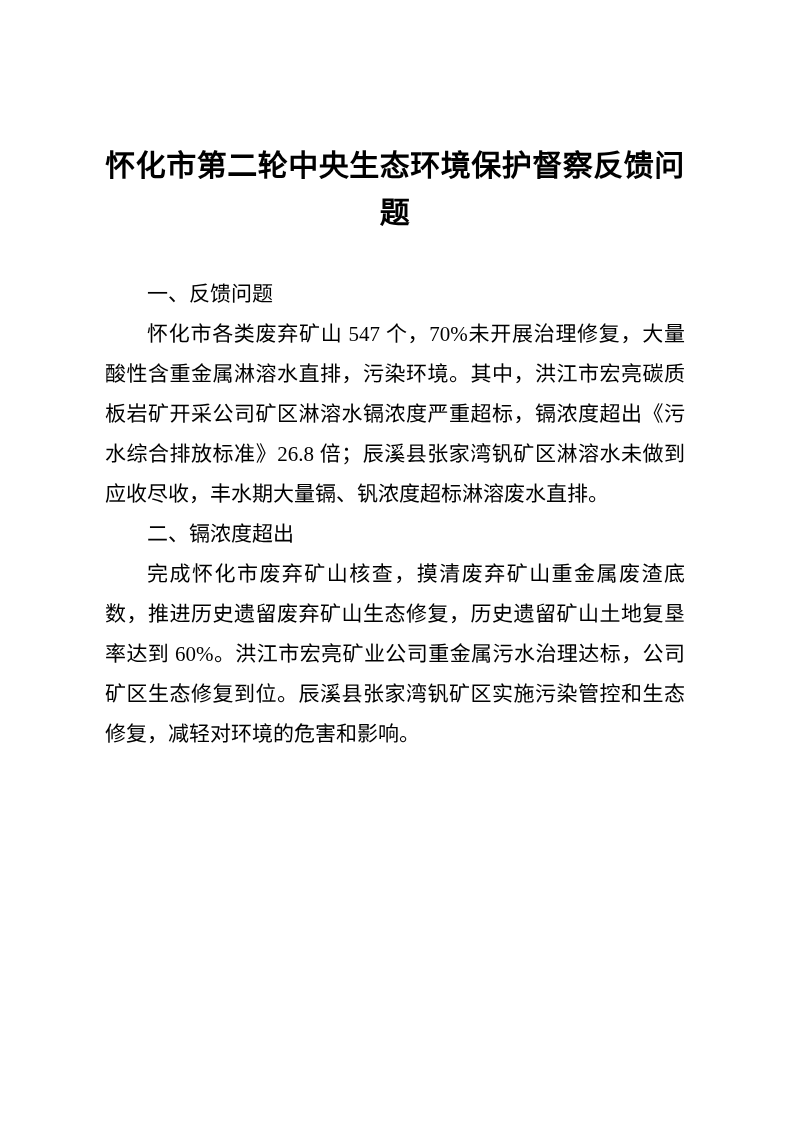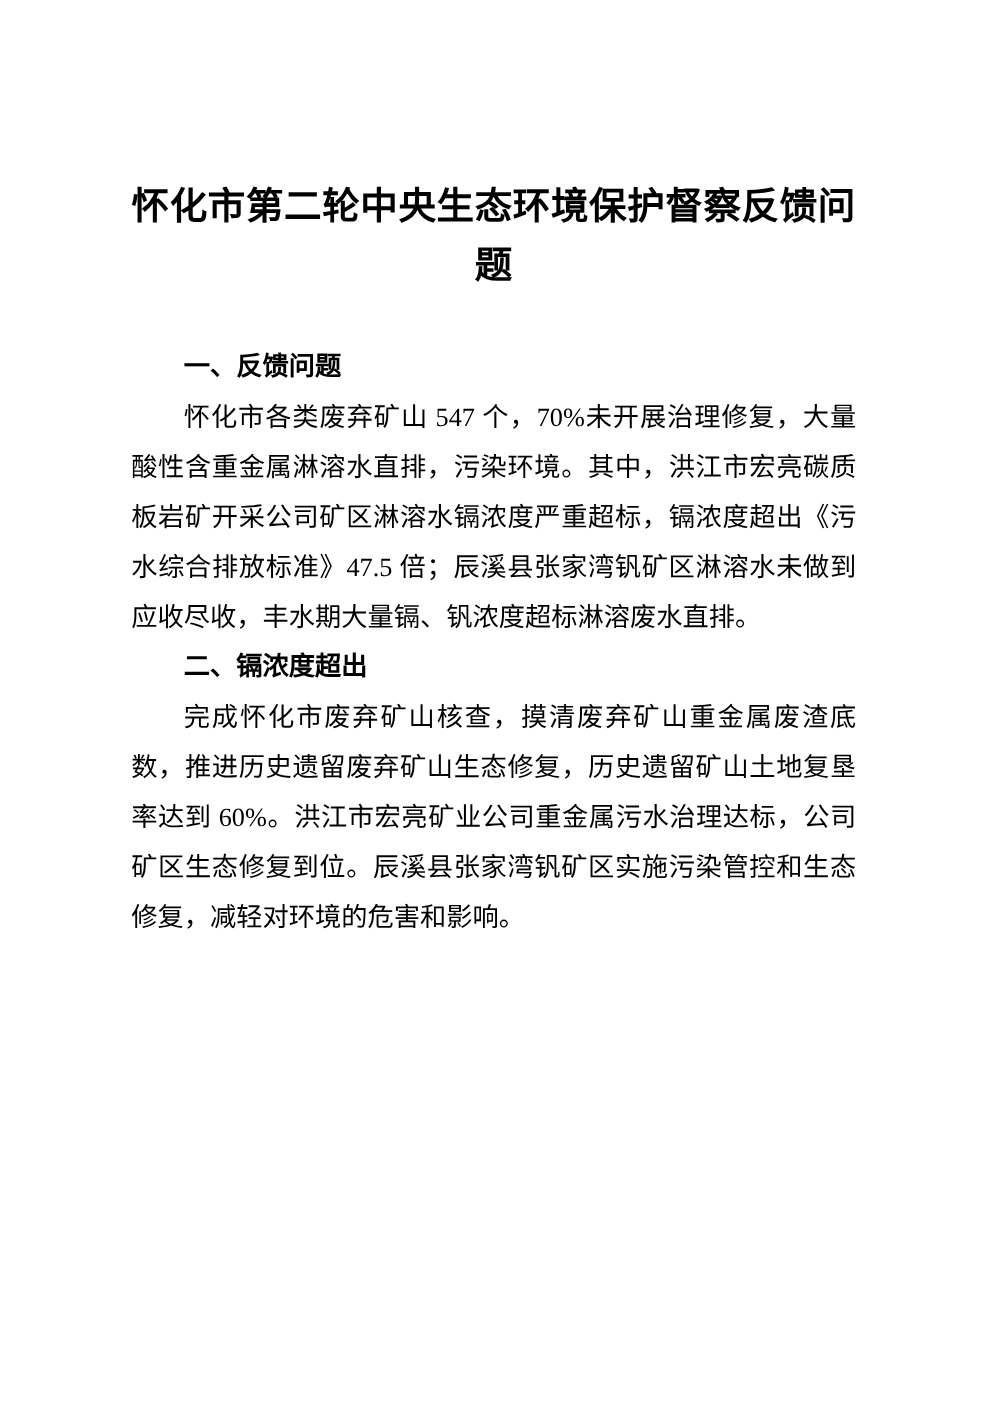--- a/index.html
+++ b/index.html
@@ -40,38 +40,38 @@
     font-size: 21px;
     line-height: 40px;
     text-align: justify;
     text-indent: 2em;
     color: #000000;
     word-break: break-all;
   }
   .section-heading {
     margin: 0;
     font-family: "Liberation Sans", sans-serif;
-    font-weight: bold;
+    font-weight: normal;
     font-size: 21px;
     line-height: 40px;
     text-indent: 2em;
     text-align: left;
     color: #000000;
   }
 </style>
 </head>
 <body>
 
 <div class="page">
 
   <h1 class="doc-title">
     <span class="title-line">怀化市第二轮中央生态环境保护督察反馈问题</span>
   </h1>
 
 
   <h2 class="section-heading">一、反馈问题</h2>
-  <p class="para">怀化市各类废弃矿山 547 个，70%未开展治理修复，大量酸性含重金属淋溶水直排，污染环境。其中，洪江市宏亮碳质板岩矿开采公司矿区淋溶水镉浓度严重超标，镉浓度超出《污水综合排放标准》47.5 倍；辰溪县张家湾钒矿区淋溶水未做到应收尽收，丰水期大量镉、钒浓度超标淋溶废水直排。</p>
+  <p class="para">怀化市各类废弃矿山 547 个，70%未开展治理修复，大量酸性含重金属淋溶水直排，污染环境。其中，洪江市宏亮碳质板岩矿开采公司矿区淋溶水镉浓度严重超标，镉浓度超出《污水综合排放标准》26.8 倍；辰溪县张家湾钒矿区淋溶水未做到应收尽收，丰水期大量镉、钒浓度超标淋溶废水直排。</p>
 
   <h2 class="section-heading">二、镉浓度超出</h2>
   <p class="para">完成怀化市废弃矿山核查，摸清废弃矿山重金属废渣底数，推进历史遗留废弃矿山生态修复，历史遗留矿山土地复垦率达到 60%。洪江市宏亮矿业公司重金属污水治理达标，公司矿区生态修复到位。辰溪县张家湾钒矿区实施污染管控和生态修复，减轻对环境的危害和影响。</p>
 
 
 </div>
 
 </body></html>

